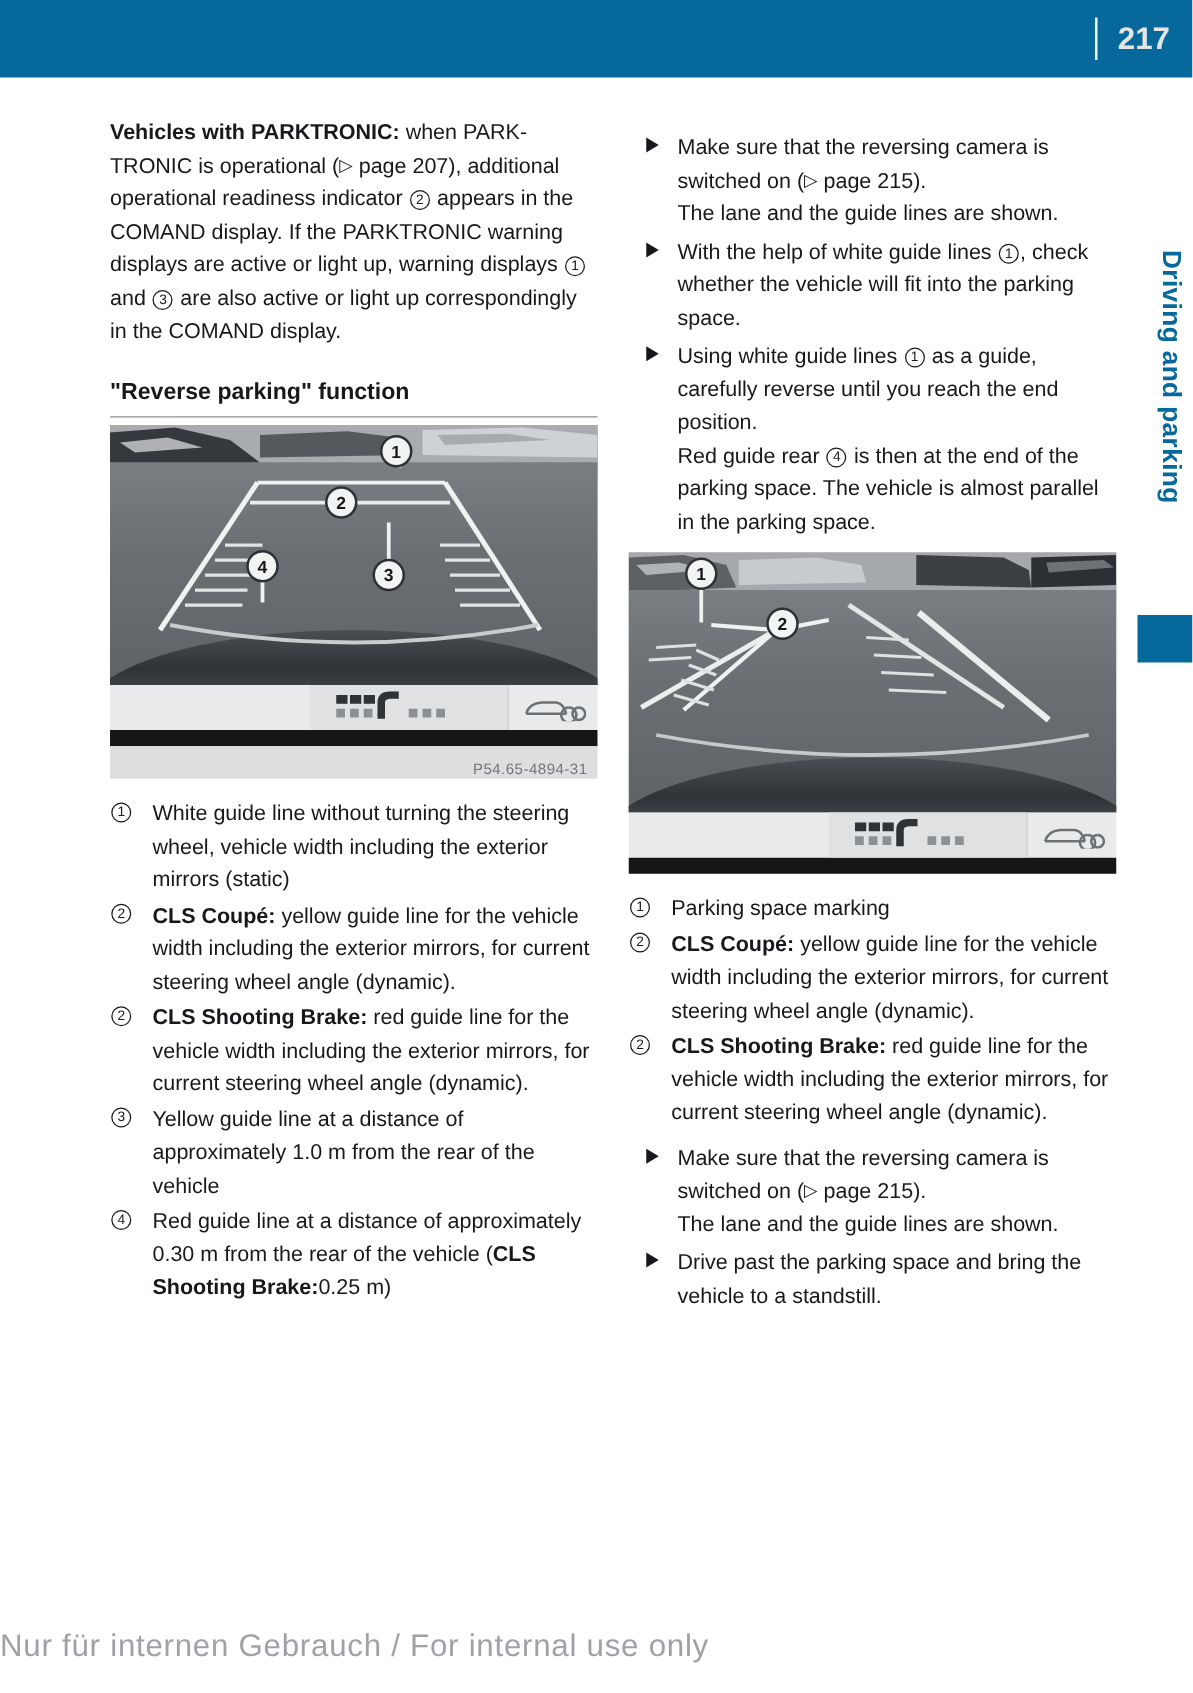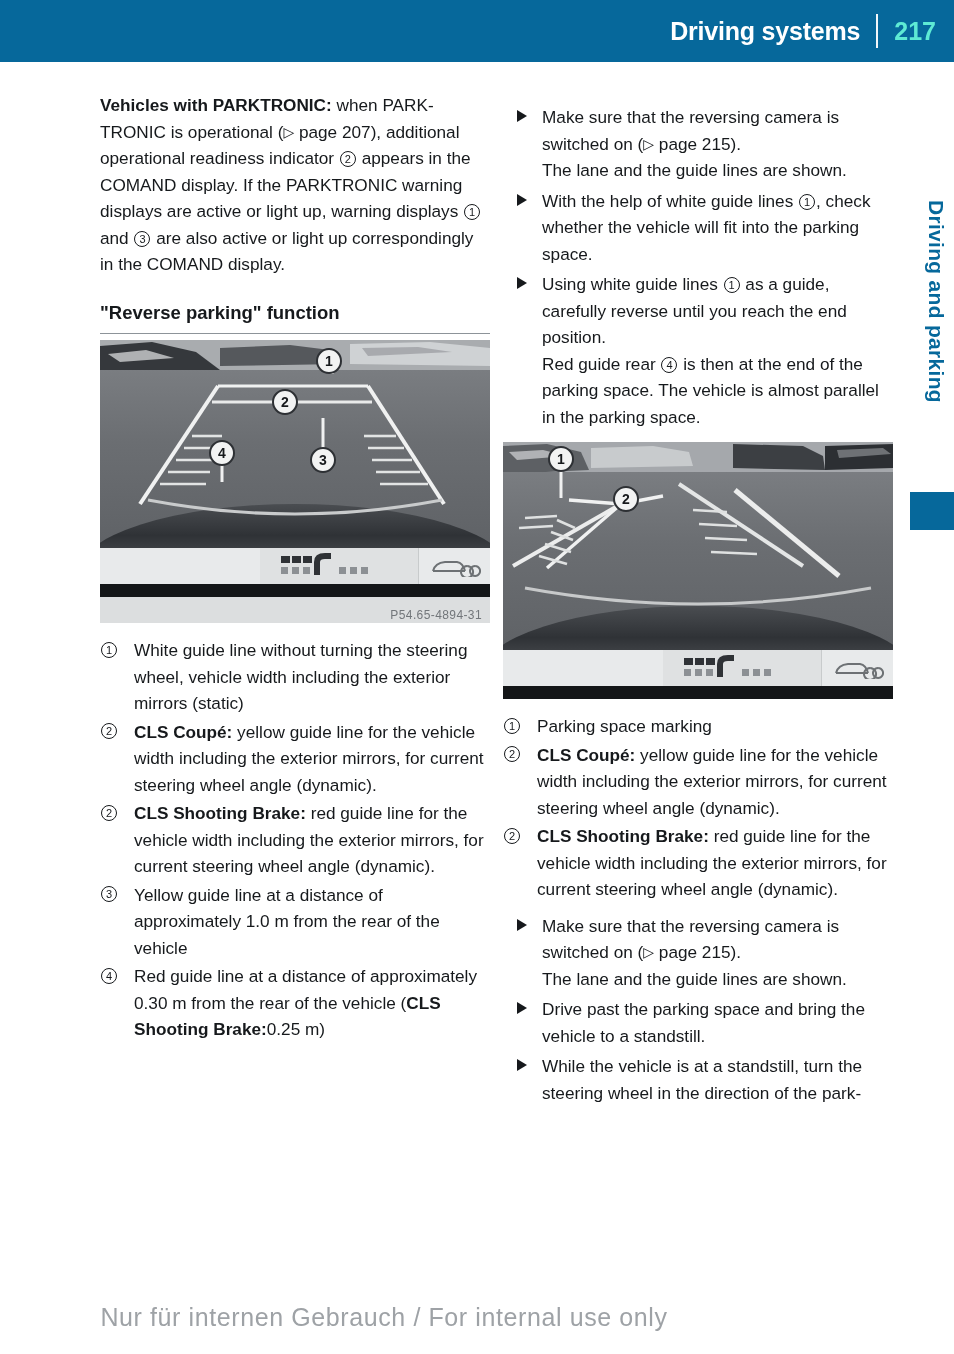--- a/index.html
+++ b/index.html
@@ -22,21 +22,21 @@
     padding-right: 18px;
   }
   .header-title {
     color: #ffffff; font-size: 25px; font-weight: bold;
     letter-spacing: -0.2px; padding-right: 16px; white-space: nowrap;
   }
   .header-sep {
     width: 2px; height: 34px; background: #ffffff; opacity: .95;
   }
   .header-page {
-    color: #5eead4; font-size: 25px; font-weight: bold; padding-left: 16px;
+    color: #e5e5e5; font-size: 25px; font-weight: bold; padding-left: 16px;
   }
 
   
   .side-tab {
     position: absolute; right: 0; top: 200px; width: 54px; height: 420px;
   }
   .side-tab-label {
     position: absolute; right: 6px; top: 0;
     writing-mode: vertical-rl;
     color: #06689b; font-size: 21px; font-weight: bold;
@@ -45,21 +45,21 @@
   .side-tab-marker {
     position: absolute; right: 0; top: 292px;
     width: 44px; height: 38px; background: #06689b;
   }
 
   
   .col {
     position: absolute; top: 92px; width: 390px;
     font-size: 17.2px; line-height: 26.5px; color: #16191c;
   }
-  .col-left  { left: 100px; }
+  .col-left  { left: 88px; }
   .col-right { left: 503px; }
 
   p.body { margin-bottom: 6px; text-align: left; }
   .b { font-weight: bold; }
 
   
   .cn {
     display: inline-block;
     width: 16px; height: 16px; line-height: 14px;
     border: 1.3px solid #16191c; border-radius: 50%;
@@ -156,33 +156,32 @@
     position: absolute; left: 2px; top: 6px;
     width: 0; height: 0;
     border-left: 10px solid #16191c;
     border-top: 6.5px solid transparent;
     border-bottom: 6.5px solid transparent;
   }
 
   
   .footer {
     position: absolute; left: 0; bottom: 22px; width: 768px;
-    text-align: center;
+    text-align: left;
     font-size: 25px; color: #9ea2a6; letter-spacing: .6px;
     font-family: "Liberation Sans", sans-serif;
   }
 </style>
 </head>
 <body>
 
 <div class="page">
 
   <div class="header-bar">
     <div class="header-inner">
-      <div class="header-title">Driving systems</div>
       <div class="header-sep"></div>
       <div class="header-page">217</div>
     </div>
   </div>
 
   <div class="side-tab">
     <div class="side-tab-label">Driving and parking</div>
     <div class="side-tab-marker"></div>
   </div>
 
@@ -407,21 +406,18 @@
       </li>
     </ul>
 
     <ul class="steplist" style="margin-top:10px">
       <li>
         <span class="tri"></span><span>Make sure that the reversing camera is switched on (</span><span class="ptri">▷</span><span> page 215).</span><br><span>The lane and the guide lines are shown.</span>
       </li>
       <li>
         <span class="tri"></span><span>Drive past the parking space and bring the vehicle to a standstill.</span>
       </li>
-      <li>
-        <span class="tri"></span><span>While the vehicle is at a standstill, turn the steering wheel in the direction of the park-</span>
-      </li>
     </ul>
   </div>
 
   <div class="footer">Nur für internen Gebrauch / For internal use only</div>
 
 </div>
 
 </body></html>

